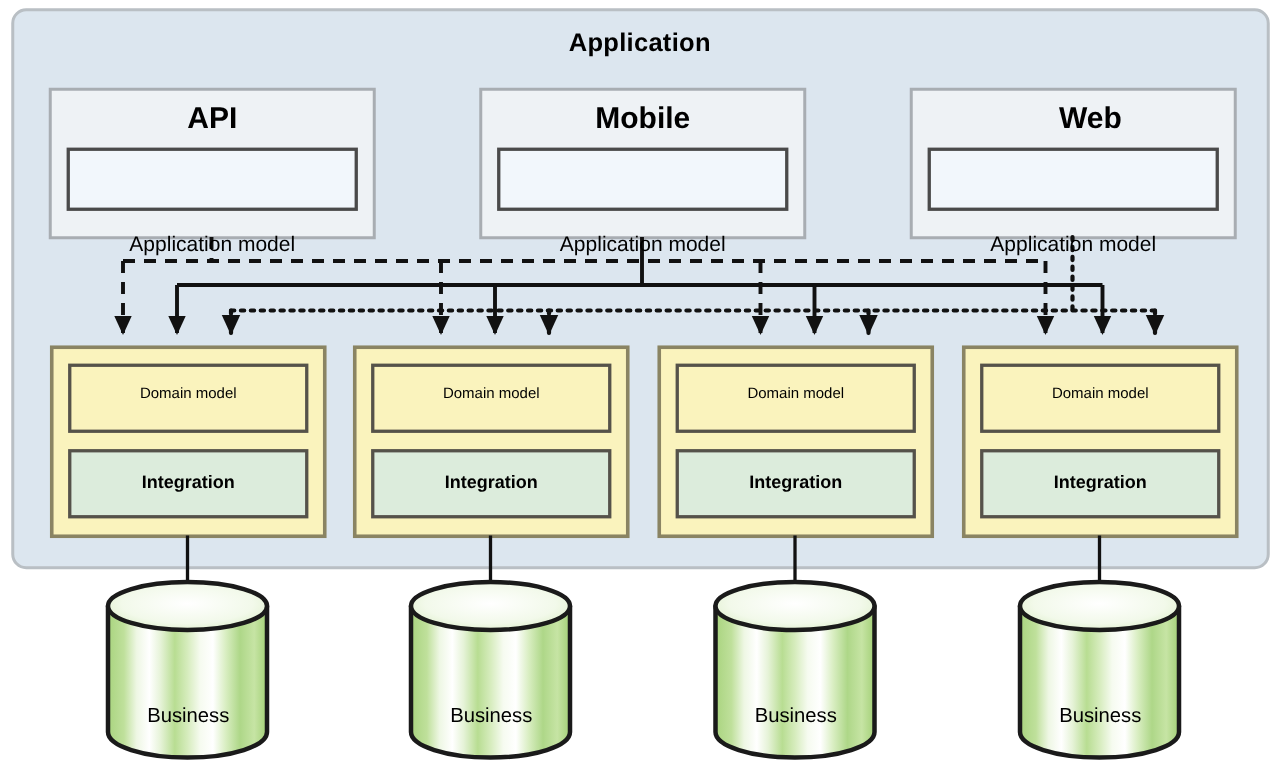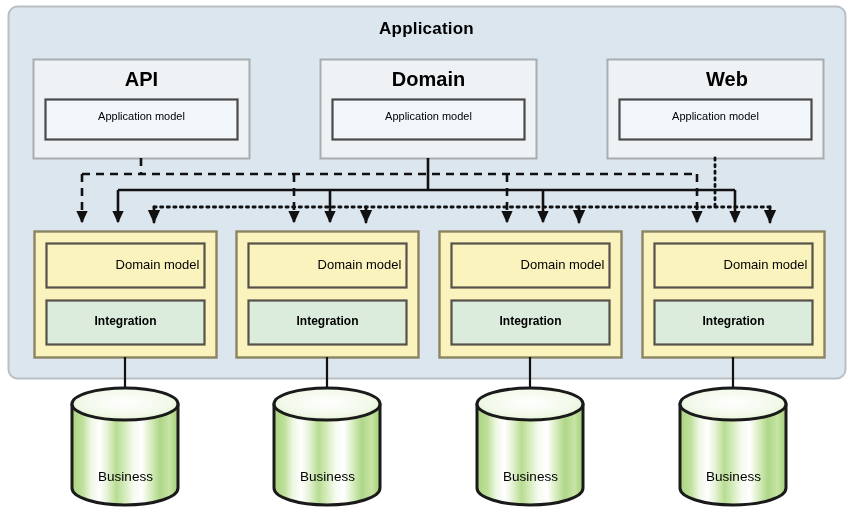--- a/index.html
+++ b/index.html
@@ -39,26 +39,26 @@
   .app-title {
     font-size: 17px;
     font-weight: bold;
     letter-spacing: .2px;
   }
   .channel-title {
     font-size: 20px;
     font-weight: bold;
   }
   .appmodel-label {
-    font-size: 11px;
+    font-size: 14px;
     font-weight: normal;
+    margin-top: 44px;
   }
   .domain-label {
-    font-size: 13px;
-    margin-left: 32px;
+    font-size: 10px;
   }
   .integration-label {
     font-size: 12px;
     font-weight: bold;
   }
   .cyl-label {
     font-size: 13.5px;
     line-height: 1.30;
   }
 </style>
@@ -181,21 +181,21 @@
     </g>
     <g>
       <path d="M 680 404 L 680 488 A 53 17 0 0 0 786 488 L 786 404 Z" fill="url(#cylBody)" stroke="#1a1a1a" stroke-width="3" stroke-linejoin="round"></path>
       <ellipse cx="733" cy="404" rx="53" ry="16" fill="url(#cylTop)" stroke="#1a1a1a" stroke-width="3"></ellipse>
     </g>
   </svg>
 
   <div class="txt app-title" style="left:8px; top:19px; width:837px;">Application</div>
 
   <div class="txt channel-title" style="left:33px; top:68px; width:217px;">API</div>
-  <div class="txt channel-title" style="left:320px; top:68px; width:217px;">Domain</div>
+  <div class="txt channel-title" style="left:320px; top:68px; width:217px;">Mobile</div>
   <div class="txt channel-title" style="left:607px; top:68px; width:240px;">Web</div>
 
   <div class="txt appmodel-label" style="left:45px; top:110px; width:193px;">Application model</div>
   <div class="txt appmodel-label" style="left:332px; top:110px; width:193px;">Application model</div>
   <div class="txt appmodel-label" style="left:619px; top:110px; width:193px;">Application model</div>
 
   <div class="txt domain-label" style="left:46px; top:257px; width:159px;">Domain model</div>
   <div class="txt domain-label" style="left:248px; top:257px; width:159px;">Domain model</div>
   <div class="txt domain-label" style="left:451px; top:257px; width:159px;">Domain model</div>
   <div class="txt domain-label" style="left:654px; top:257px; width:159px;">Domain model</div>

